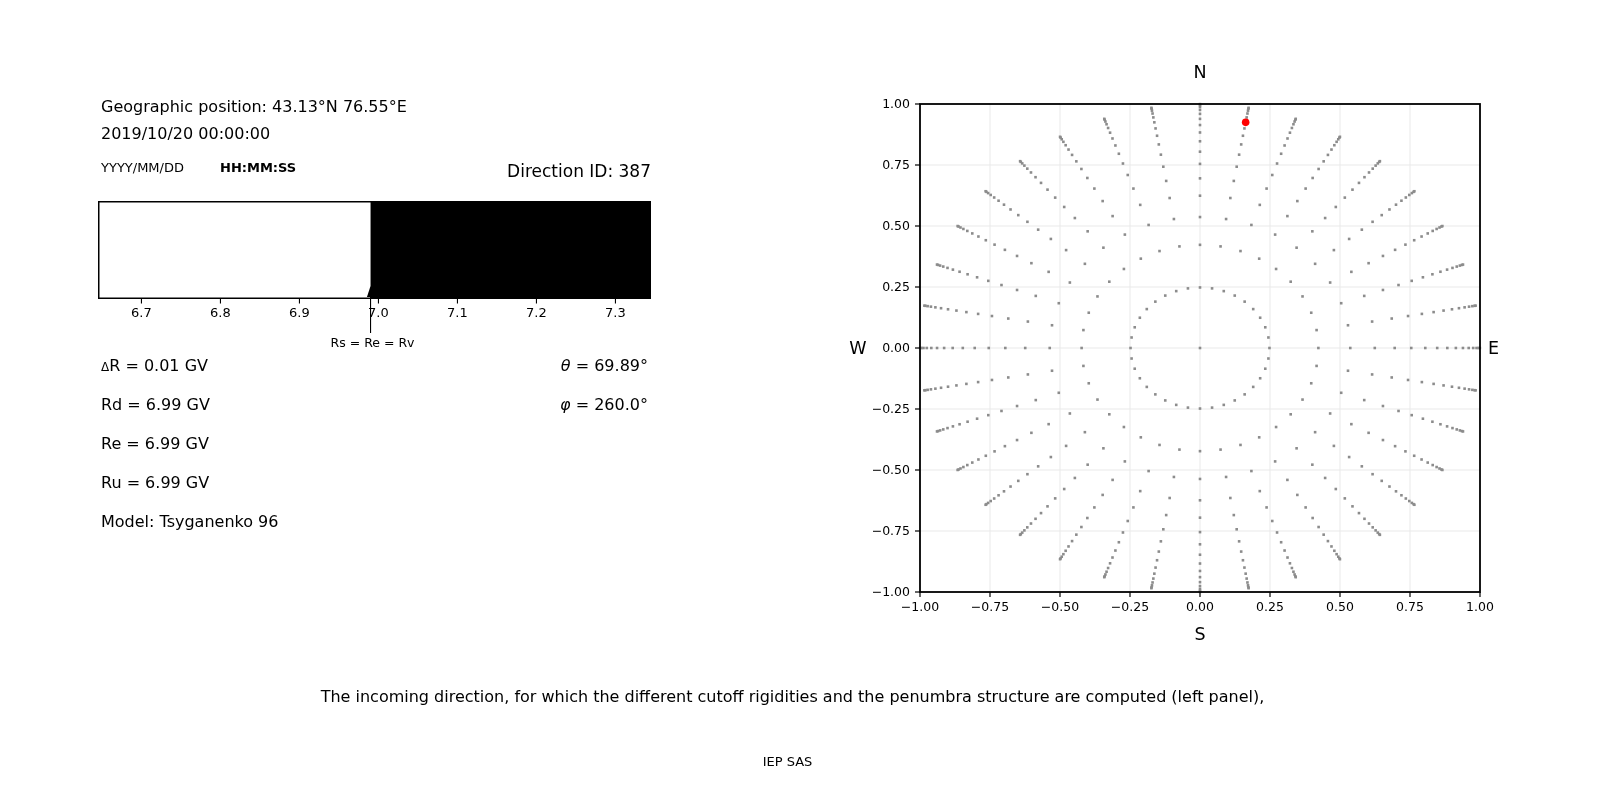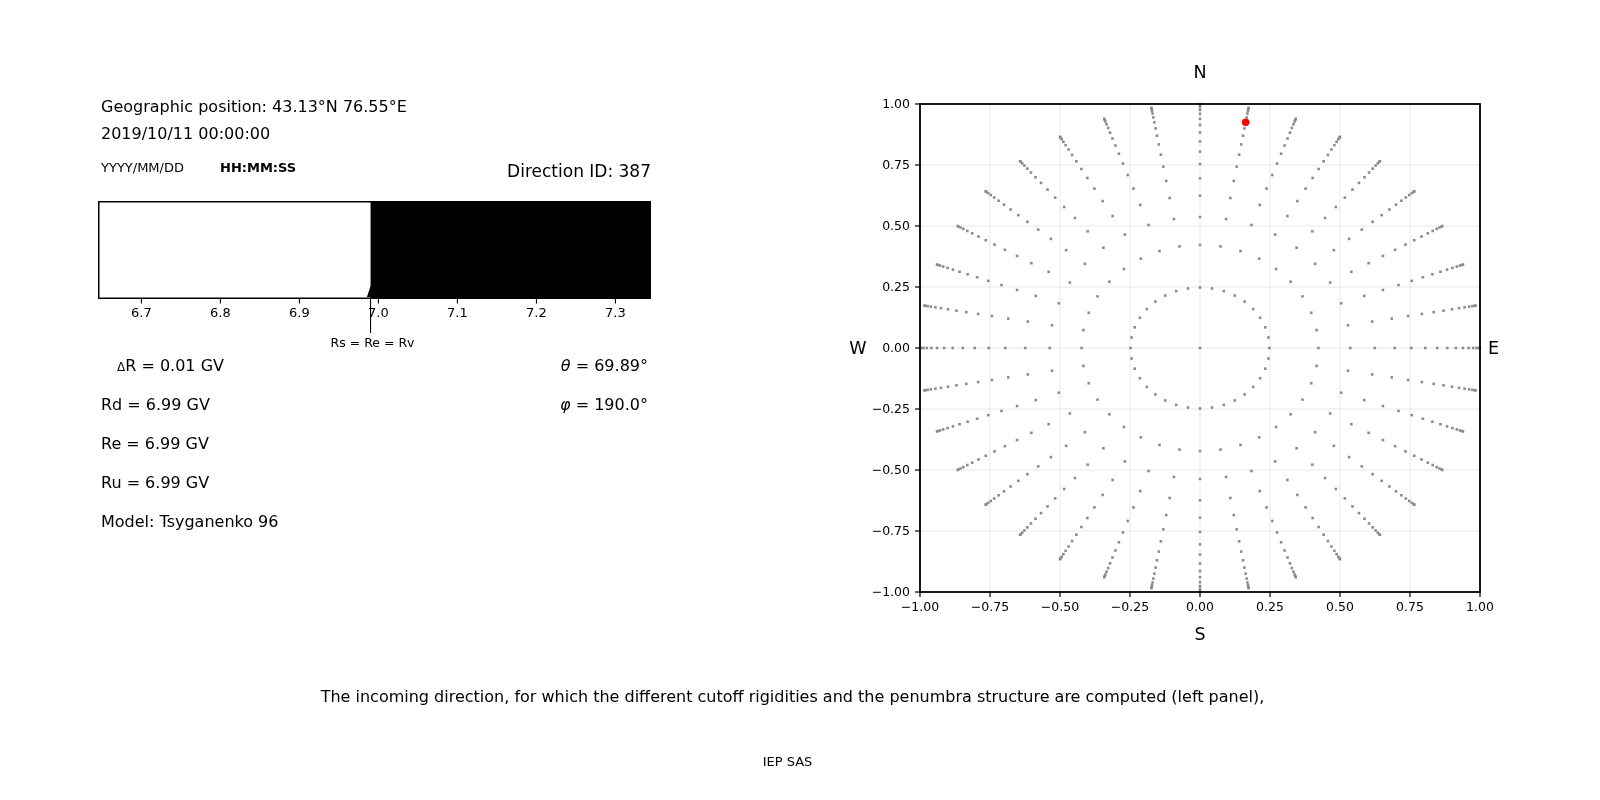--- a/index.html
+++ b/index.html
@@ -14,21 +14,21 @@
   .dsym{font-size:12px;}
   svg{position:absolute;overflow:visible;}
   svg text{font-family:"DejaVu Sans",sans-serif;fill:#000;}
 </style>
 </head>
 <body>
 
 <div id="canvas">
 
   <div class="t md" style="left:101px;top:85px;margin-top:13px;">Geographic position: 43.13°N 76.55°E</div>
-  <div class="t md" style="left:101px;top:125px;">2019/10/11 00:00:00</div>
+  <div class="t md" style="left:101px;top:125px;">2019/10/20 00:00:00</div>
   <div class="t sm" style="left:101px;top:161px;">YYYY/MM/DD</div>
   <div class="t sm" style="left:220px;top:161px;font-weight:bold;">HH:MM:SS</div>
   <div class="t lg ra" style="left:350px;top:162px;width:301px;">Direction ID: 387</div>
 
   <svg id="penumbra-svg" style="left:98px;top:201px;" width="553" height="98" viewBox="0 0 553 98">
       <rect x="0" y="0" width="272.55000000000047" height="98" fill="#ffffff"></rect>
       <rect x="272.55000000000047" y="0" width="280.44999999999953" height="98" fill="#000000"></rect>
       <rect x="0.75" y="0.75" width="551.5" height="96.5" fill="none" stroke="#000" stroke-width="1.5"></rect>
       <g>
         <line x1="43.450000000000465" y1="98" x2="43.450000000000465" y2="102.5" stroke="#000" stroke-width="1.1"></line>
@@ -46,28 +46,28 @@
         <line x1="517.45" y1="98" x2="517.45" y2="102.5" stroke="#000" stroke-width="1.1"></line>
         <text x="517.45" y="115.5" font-size="13" text-anchor="middle">7.3</text>
       </g>
       <g>
         <line x1="272.55000000000047" y1="132" x2="272.55000000000047" y2="93" stroke="#000" stroke-width="1.1"></line>
         <polygon points="272.55000000000047,85 268.95000000000044,96 276.1500000000005,96" fill="#000"></polygon>
         <text x="274.55000000000047" y="146" font-size="12.5" text-anchor="middle">Rs = Re = Rv</text>
       </g>
     </svg>
 
-  <div class="t md" style="left:101px;top:357px;margin-left:16px;"><span class="dsym">Δ</span><span>R = 0.01 GV</span></div>
+  <div class="t md" style="left:101px;top:357px;"><span class="dsym">Δ</span><span>R = 0.01 GV</span></div>
   <div class="t md" style="left:101px;top:396px;">Rd = 6.99 GV</div>
   <div class="t md" style="left:101px;top:435px;">Re = 6.99 GV</div>
   <div class="t md" style="left:101px;top:474px;">Ru = 6.99 GV</div>
   <div class="t md" style="left:101px;top:513px;">Model: Tsyganenko 96</div>
 
   <div class="t md ra" style="left:400px;top:357px;width:248px;"><i>θ</i><span> = 69.89°</span></div>
-  <div class="t md ra" style="left:400px;top:396px;width:248px;"><i>φ</i><span> = 190.0°</span></div>
+  <div class="t md ra" style="left:400px;top:396px;width:248px;"><i>φ</i><span> = 260.0°</span></div>
 
   <svg id="dirmap-svg" style="left:920px;top:104px;" width="560" height="488" viewBox="0 0 560 488">
       <g>
         <line x1="70" y1="0" x2="70" y2="488" stroke="#e9e9e9" stroke-width="1"></line>
         <line x1="0" y1="427" x2="560" y2="427" stroke="#e9e9e9" stroke-width="1"></line>
         <line x1="140" y1="0" x2="140" y2="488" stroke="#e9e9e9" stroke-width="1"></line>
         <line x1="0" y1="366" x2="560" y2="366" stroke="#e9e9e9" stroke-width="1"></line>
         <line x1="210" y1="0" x2="210" y2="488" stroke="#e9e9e9" stroke-width="1"></line>
         <line x1="0" y1="305" x2="560" y2="305" stroke="#e9e9e9" stroke-width="1"></line>
         <line x1="280" y1="0" x2="280" y2="488" stroke="#e9e9e9" stroke-width="1"></line>

